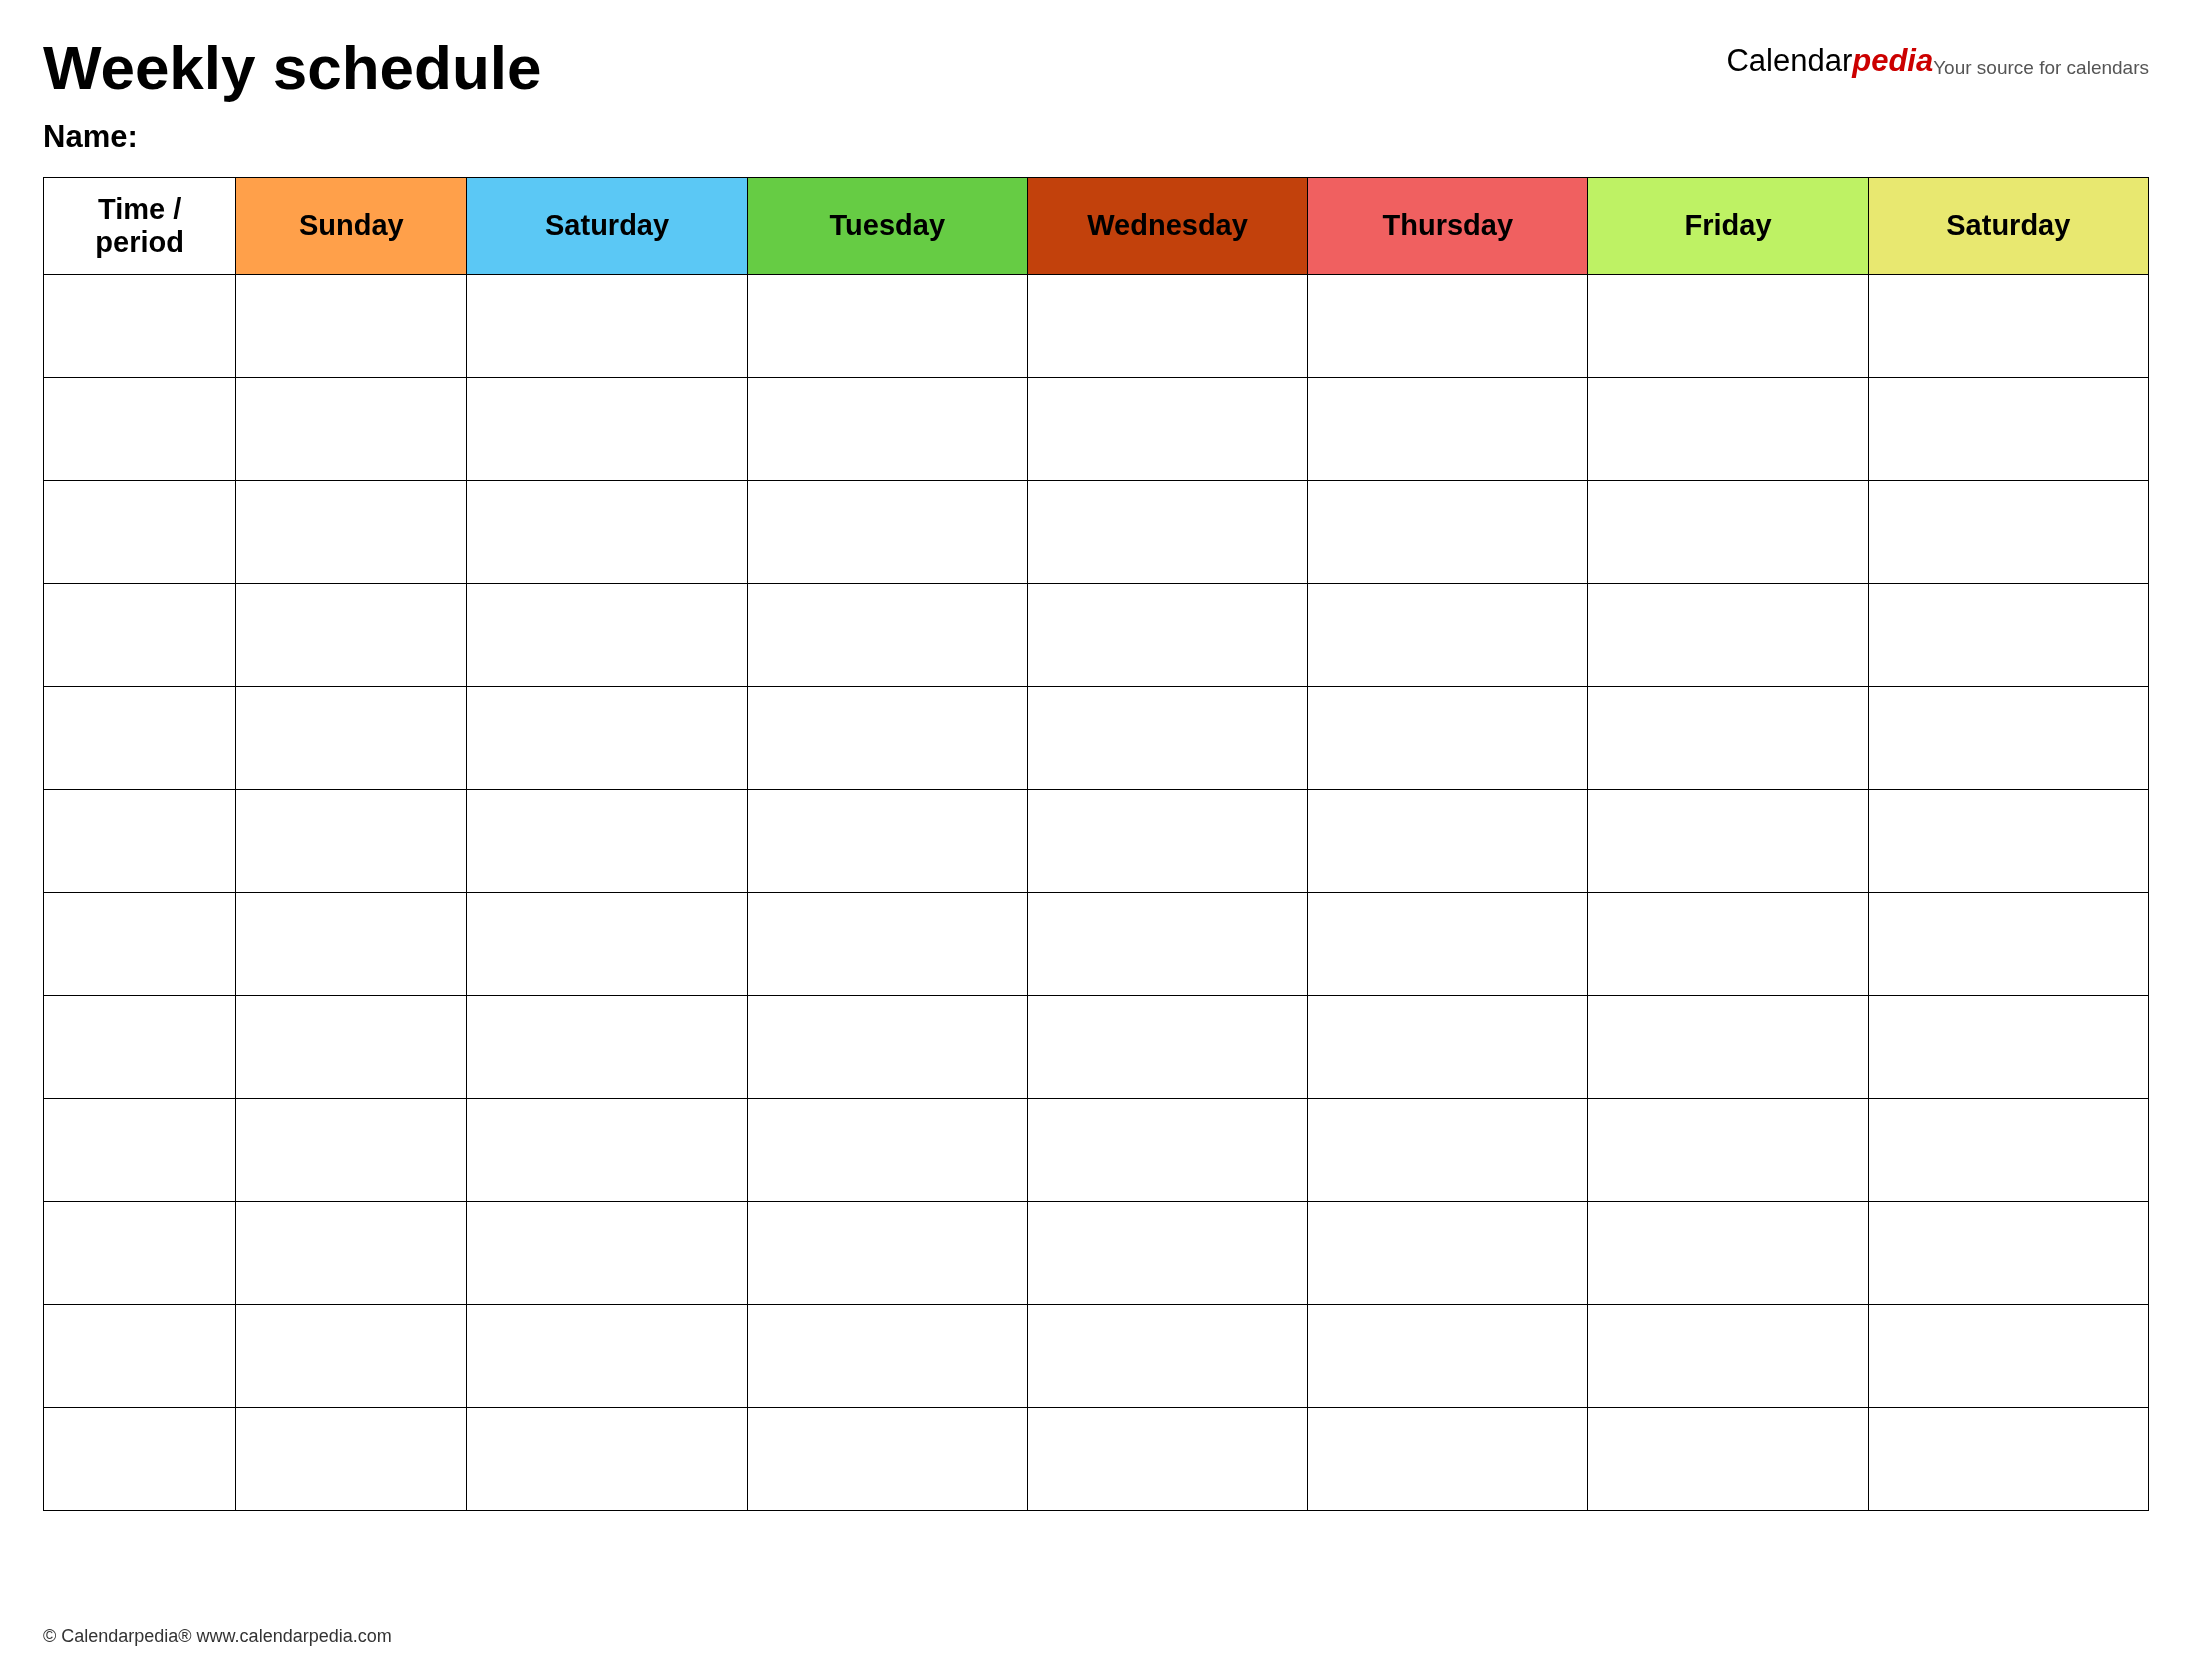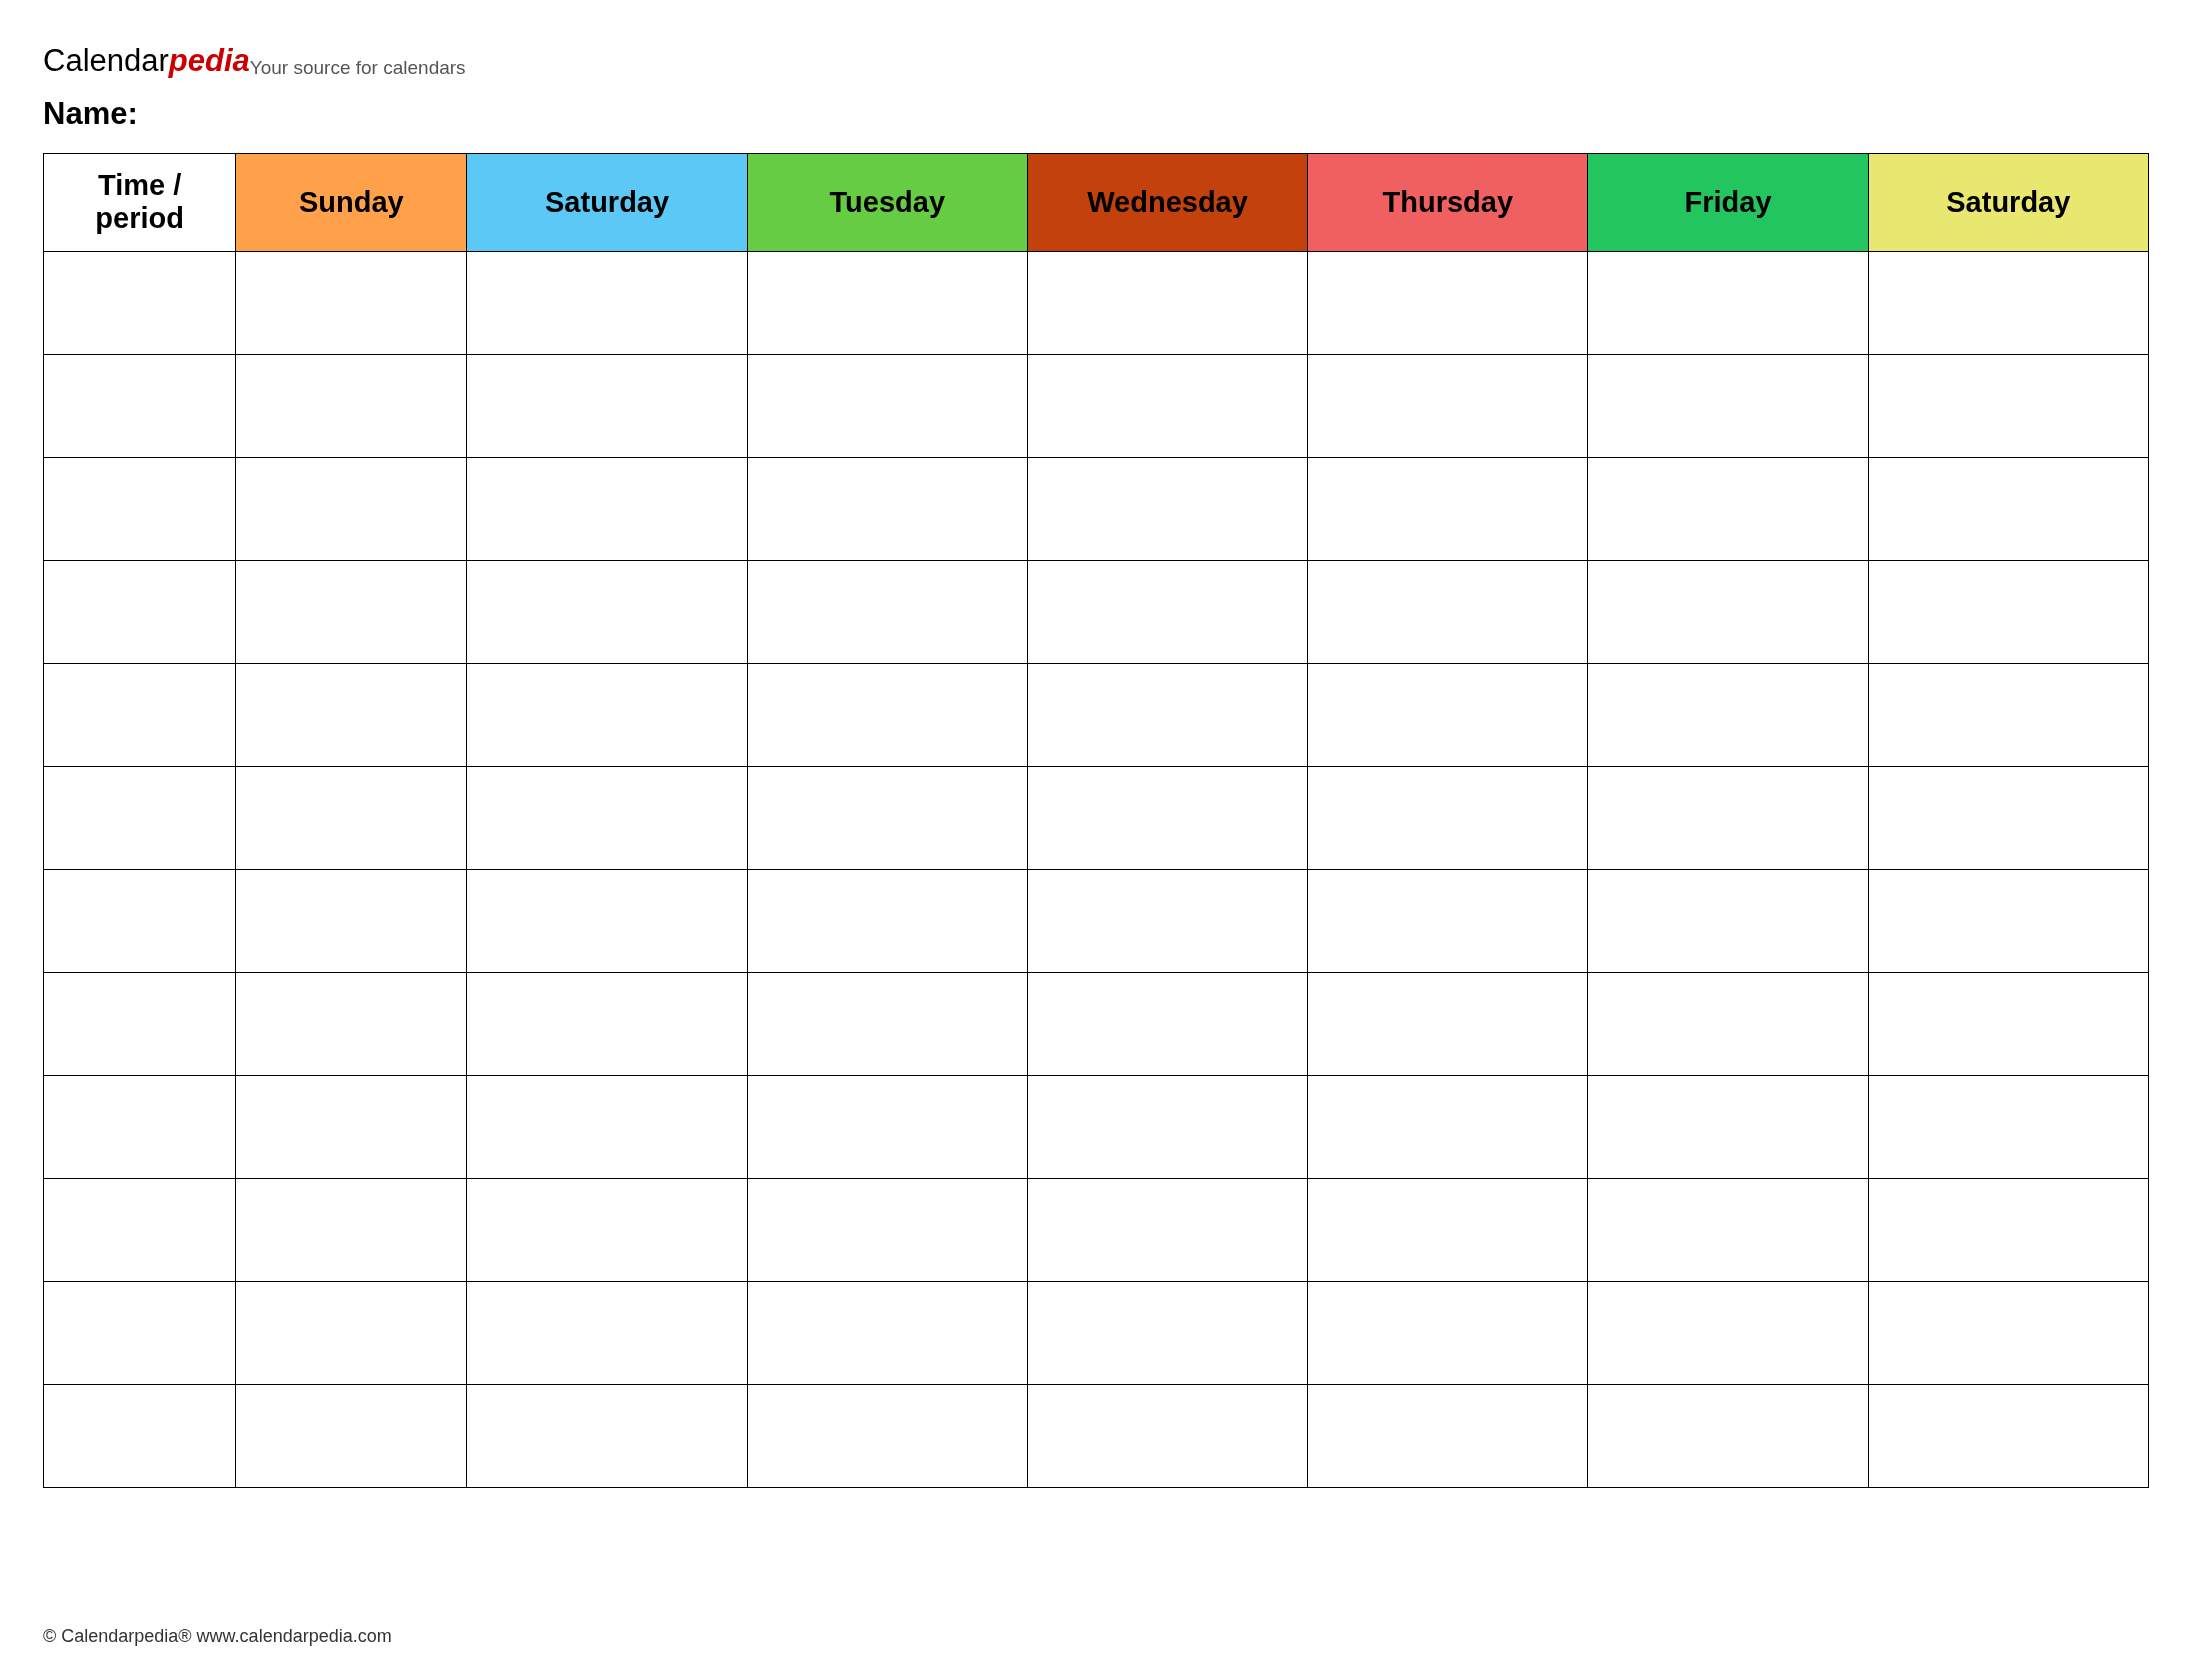--- a/index.html
+++ b/index.html
@@ -121,21 +121,21 @@
       width: 274px;
     }
 
     .col-thursday {
       background-color: #f06060;
       color: #000000;
       width: 274px;
     }
 
     .col-friday {
-      background-color: #22c55e;
+      background-color: #bef264;
       color: #000000;
       width: 274px;
     }
 
     .col-saturday {
       background-color: #e8e870;
       color: #000000;
       width: 274px;
     }
 
@@ -144,20 +144,21 @@
       bottom: 26px;
       left: 43px;
       font-size: 18px;
       color: #333333;
     }
   </style>
 </head>
 <body>
 
 <div class="header">
+  <h1 class="title">Weekly schedule</h1>
   <div class="logo-container">
     <div class="logo-text">
       <span class="logo-calendar">Calendar</span><span class="logo-pedia">pedia</span>
     </div>
     <div class="logo-subtitle">Your source for calendars</div>
   </div>
 </div>
 
 <div class="name-row">Name:</div>
 

